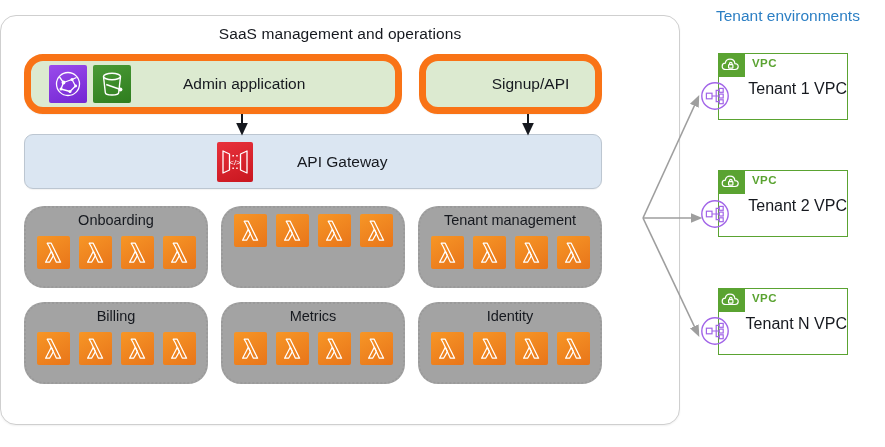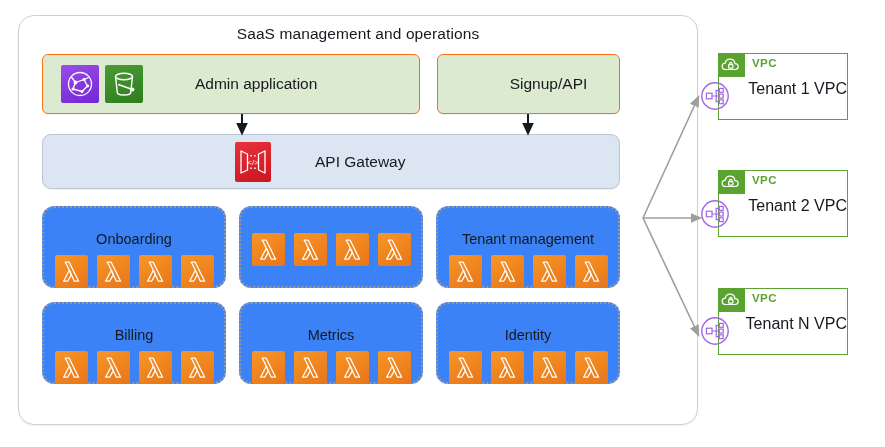--- a/index.html
+++ b/index.html
@@ -15,21 +15,21 @@
     position: relative;
     width: 885px;
     height: 447px;
     background: #ffffff;
     overflow: hidden;
   }
 
   
   .saas-container {
     position: absolute;
-    left: 18px;
+    left: 0;
     top: 15px;
     width: 680px;
     height: 410px;
     border: 1px solid #cfcfcf;
     border-radius: 16px;
     background: #ffffff;
     box-sizing: border-box;
     box-shadow: 0 1px 2px rgba(0,0,0,0.06);
   }
   .saas-title {
@@ -40,22 +40,22 @@
     text-align: center;
     font-size: 15.5px;
     color: #16191f;
     letter-spacing: 0.1px;
   }
 
   
   .green-box {
     position: absolute;
     background: #dcead0;
-    border: 1px solid #f97316;
-    border-radius: 6px;
+    border: 7px solid #f97316;
+    border-radius: 19px;
     box-sizing: border-box;
     box-shadow: 0 1px 1px rgba(0,0,0,0.05);
     padding-left: 42px;
   }
   #admin-box { left: 23px; top: 38px; width: 378px; height: 60px; }
   #signup-box { left: 418px; top: 38px; width: 183px; height: 60px; }
 
   .green-box .label {
     position: absolute;
     top: 50%;
@@ -118,25 +118,25 @@
     top: 190px;
     width: 578px;
     display: grid;
     grid-template-columns: repeat(3, 1fr);
     grid-template-rows: repeat(2, 82px);
     column-gap: 13px;
     row-gap: 14px;
   }
   .svc-group {
     position: relative;
-    background: #3b82f6;
+    background: #a3a3a3;
     border: 2px dotted #9a9a9a;
-    border-radius: 12px;
+    border-radius: 20px;
     box-sizing: border-box;
-    padding-top: 20px;
+    padding-top: 1px;
   }
   .svc-group .group-label {
     display: block;
     text-align: center;
     font-size: 14.5px;
     color: #16191f;
     line-height: 22px;
     white-space: nowrap;
   }
   .lambda-row {
@@ -407,20 +407,21 @@
               </svg></div>
           <div class="lambda-icon"><svg viewBox="0 0 33 33" width="33" height="33">
                 <path d="M10.2 7.2 L14.2 7.2 L23.6 26.2 L19.4 26.2 L12.2 10.8 Z" fill="none" stroke="#ffffff" stroke-width="1.25" stroke-linejoin="round"></path>
                 <path d="M14.3 15.3 L16.4 19.6 L12.6 26.2 L8.6 26.2 Z" fill="none" stroke="#ffffff" stroke-width="1.25" stroke-linejoin="round"></path>
               </svg></div>
         </div>
       </div>
     </div>
   </div>
 
+  <div class="tenant-title">Tenant environments</div>
 
   <div class="vpc-box" id="vpc-1">
     <div class="vpc-head-icon">
       <svg viewBox="0 0 26 23" width="26" height="23">
         <g fill="none" stroke="#ffffff" stroke-width="1.2" stroke-linejoin="round">
           <path d="M7 15.5 C4.6 15.5 3.2 13.9 3.2 12.2 C3.2 10.5 4.6 9.2 6.3 9.2 C6.6 6.9 8.6 5.2 11 5.2 C13.6 5.2 15.7 7.1 15.9 9.6 C17.8 9.6 19.2 11 19.2 12.6 C19.2 14.2 17.9 15.5 16 15.5 Z"></path>
           <rect x="9.6" y="10.6" width="4.3" height="3.6" rx="0.6"></rect>
           <path d="M10.6 10.6 V9.5 a1.2 1.2 0 0 1 2.4 0 V10.6"></path>
         </g>
       </svg>

